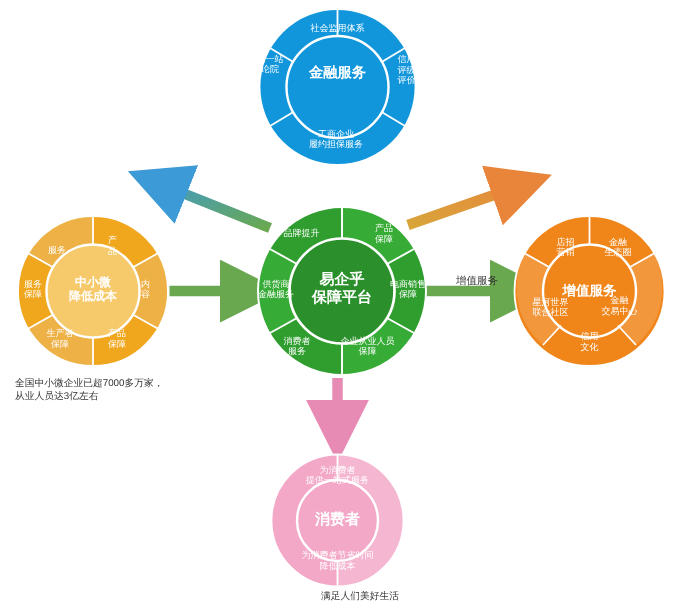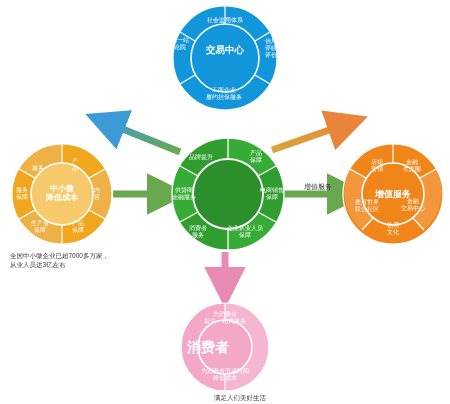--- a/index.html
+++ b/index.html
@@ -79,21 +79,21 @@
       <circle cx="225" cy="58" r="34" fill="#1296db"></circle>
       <circle cx="225" cy="58" r="34" fill="none" stroke="#ffffff" stroke-width="1.6"></circle>
       <circle cx="225" cy="58" r="52" fill="none" stroke="#ffffff" stroke-width="1.2"></circle>
       <line x1="225" y1="6" x2="225" y2="24" stroke="#ffffff" stroke-width="1.2"></line>
       <line x1="270" y1="32" x2="255" y2="41" stroke="#ffffff" stroke-width="1.2"></line>
       <line x1="270" y1="84" x2="255" y2="75" stroke="#ffffff" stroke-width="1.2"></line>
       <line x1="180" y1="84" x2="195" y2="75" stroke="#ffffff" stroke-width="1.2"></line>
       <line x1="180" y1="32" x2="195" y2="41" stroke="#ffffff" stroke-width="1.2"></line>
     </g>
   </svg>
-  <div class="lbl center-title" style="left:225px;top:50px;font-size:9.5px;">交易中心</div>
+  <div class="lbl center-title" style="left:225px;top:50px;font-size:9.5px;">金融服务</div>
   <div class="lbl ring-lbl" style="left:225px;top:20px;">社会监用体系</div>
   <div class="lbl ring-lbl" style="left:271px;top:48px;">信用
 评级
 评价</div>
   <div class="lbl ring-lbl" style="left:224px;top:94px;">工商企业
 履约担保服务</div>
   <div class="lbl ring-lbl" style="left:180px;top:44px;">第一站
 论院</div>
 
   <svg class="layer" viewBox="0 0 450 404">
@@ -175,20 +175,22 @@
       <circle cx="228" cy="194" r="35" fill="none" stroke="#ffffff" stroke-width="1.8"></circle>
       <circle cx="228" cy="194" r="56" fill="none" stroke="#ffffff" stroke-width="1.3"></circle>
       <line x1="228" y1="138" x2="228" y2="159" stroke="#ffffff" stroke-width="1.3"></line>
       <line x1="276" y1="166" x2="258" y2="176" stroke="#ffffff" stroke-width="1.3"></line>
       <line x1="276" y1="222" x2="258" y2="212" stroke="#ffffff" stroke-width="1.3"></line>
       <line x1="228" y1="250" x2="228" y2="229" stroke="#ffffff" stroke-width="1.3"></line>
       <line x1="180" y1="222" x2="198" y2="212" stroke="#ffffff" stroke-width="1.3"></line>
       <line x1="180" y1="166" x2="198" y2="176" stroke="#ffffff" stroke-width="1.3"></line>
     </g>
   </svg>
+  <div class="lbl center-title" style="left:228px;top:193px;">易企乎
+保障平台</div>
   <div class="lbl ring-lbl" style="left:201px;top:157px;">品牌提升</div>
   <div class="lbl ring-lbl" style="left:256px;top:157px;">产品
 保障</div>
   <div class="lbl ring-lbl" style="left:272px;top:194px;">电商销售
 保障</div>
   <div class="lbl ring-lbl" style="left:245px;top:232px;">企业从业人员
 保障</div>
   <div class="lbl ring-lbl" style="left:198px;top:232px;">消费者
 服务</div>
   <div class="lbl ring-lbl" style="left:184px;top:194px;">供货商
@@ -198,21 +200,21 @@
     <g>
       <circle cx="225" cy="347" r="44" fill="#f3a8c8"></circle>
       <path d="M225,347 L225,303 A44,44 0 0,1 225,391 Z" fill="#f5b6d1"></path>
       <circle cx="225" cy="347" r="27" fill="#f3a8c8"></circle>
       <circle cx="225" cy="347" r="27" fill="none" stroke="#ffffff" stroke-width="1.6"></circle>
       <circle cx="225" cy="347" r="44" fill="none" stroke="#ffffff" stroke-width="1.2"></circle>
       <line x1="225" y1="303" x2="225" y2="320" stroke="#ffffff" stroke-width="1.2"></line>
       <line x1="225" y1="391" x2="225" y2="374" stroke="#ffffff" stroke-width="1.2"></line>
     </g>
   </svg>
-  <div class="lbl center-title" style="left:208px;top:347px;font-size:14px;">消费者</div>
+  <div class="lbl center-title" style="left:225px;top:347px;font-size:10px;">消费者</div>
   <div class="lbl ring-lbl" style="left:225px;top:318px;">为消费者
 提供一站式服务</div>
   <div class="lbl ring-lbl" style="left:225px;top:375px;">为消费者节省时间
 降低成本</div>
   <div class="cap" style="left:180px;top:394px;width:120px;text-align:center;">满足人们美好生活</div>
 
   <div class="arrow-lbl" style="left:318px;top:187px;">增值服务</div>
 
 </div>
 

